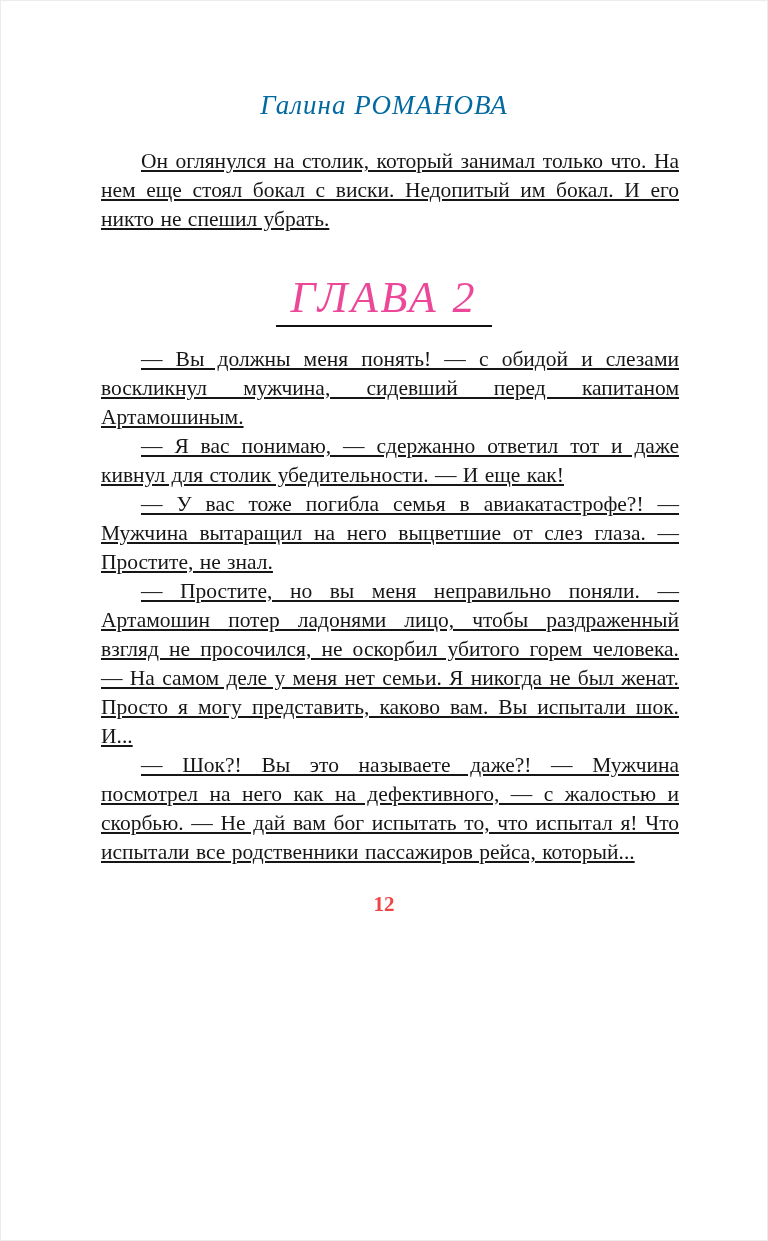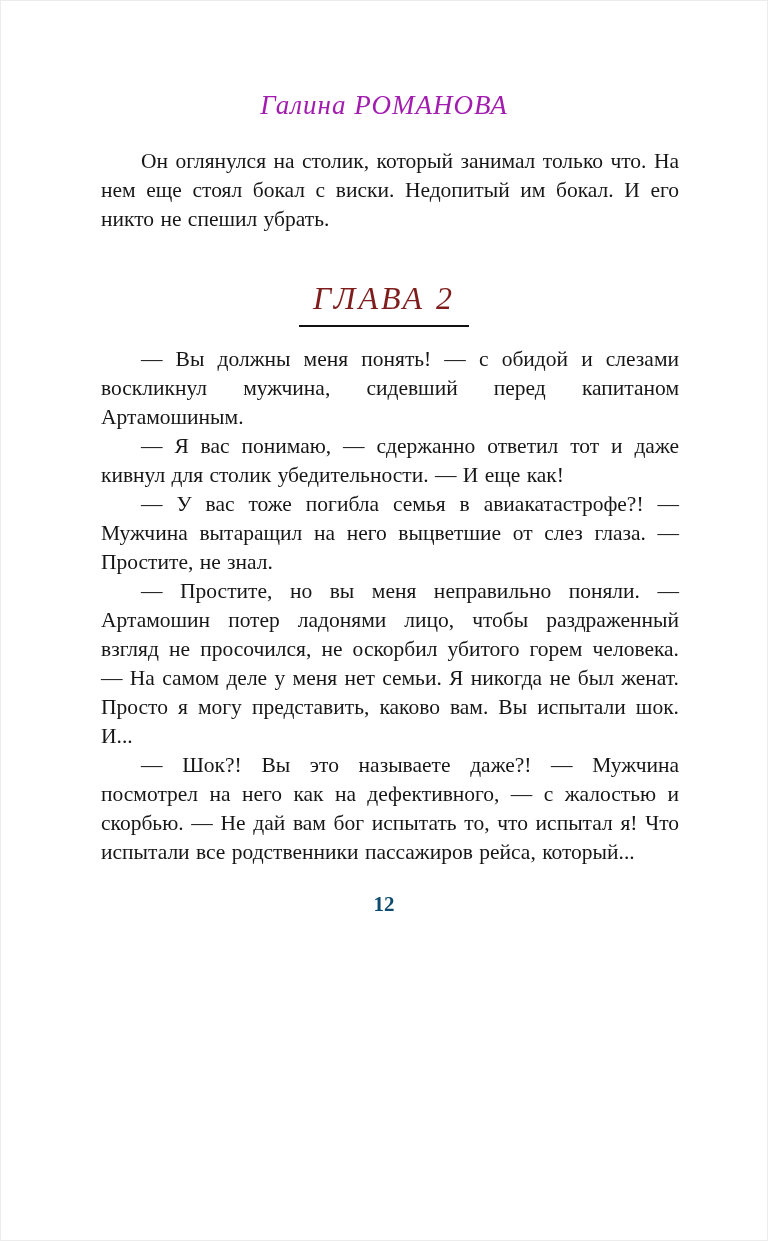--- a/index.html
+++ b/index.html
@@ -19,62 +19,63 @@
     color: #161616;
     overflow: hidden;
   }
   .author-header {
     margin-top: 88px;
     text-align: center;
     font-style: italic;
     font-size: 27px;
     letter-spacing: 1px;
     line-height: 32px;
-    color: #a21caf;
+    color: #0369a1;
   }
   .text-block {
     margin-left: 100px;
     margin-right: 88px;
     text-align: justify;
     font-size: 21.5px;
     line-height: 29px;
     hyphens: auto;
+    text-decoration: underline;
     -webkit-hyphens: auto;
   }
   .text-block-1 {
     margin-top: 26px;
   }
   .text-block p {
     margin: 0;
     padding: 0;
     text-indent: 40px;
     word-spacing: 1px;
   }
   .chapter-heading-wrap {
     margin-top: 42px;
     margin-bottom: 18px;
     text-align: center;
   }
   .chapter-title {
     display: inline-block;
     font-style: italic;
-    font-size: 32px;
+    font-size: 44px;
     line-height: 44px;
     letter-spacing: 3px;
     padding: 0 14px 5px 14px;
     border-bottom: 2px solid #111111;
-    color: #7f1d1d;
+    color: #ec4899;
   }
   .page-number {
     margin-top: 24px;
     text-align: center;
     font-weight: bold;
     font-size: 21px;
     line-height: 26px;
-    color: #0c4a6e;
+    color: #ef4444;
   }
 </style>
 </head>
 <body>
 
 <div class="page">
 
   <div class="author-header">Галина РОМАНОВА</div>
 
   <div class="text-block text-block-1">

